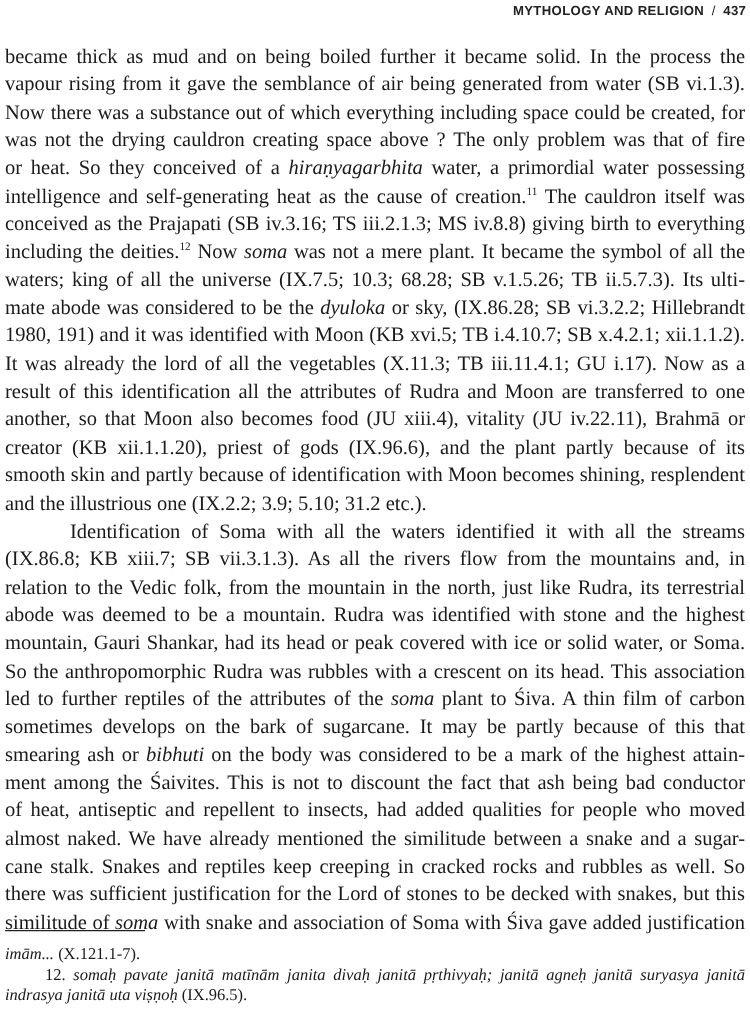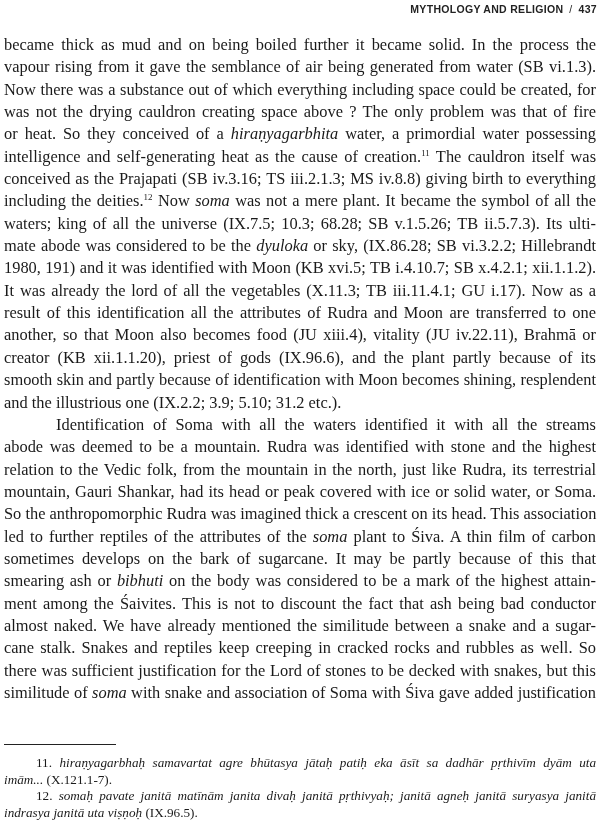--- a/index.html
+++ b/index.html
@@ -95,34 +95,35 @@
   <div class="line">waters; king of all the universe (IX.7.5; 10.3; 68.28; SB v.1.5.26; TB ii.5.7.3). Its ulti-</div>
   <div class="line"><span>mate abode was considered to be the </span><i>dyuloka</i><span> or sky, (IX.86.28; SB vi.3.2.2; Hillebrandt</span></div>
   <div class="line">1980, 191) and it was identified with Moon (KB xvi.5; TB i.4.10.7; SB x.4.2.1; xii.1.1.2).</div>
   <div class="line">It was already the lord of all the vegetables (X.11.3; TB iii.11.4.1; GU i.17). Now as a</div>
   <div class="line">result of this identification all the attributes of Rudra and Moon are transferred to one</div>
   <div class="line">another, so that Moon also becomes food (JU xiii.4), vitality (JU iv.22.11), Brahmā or</div>
   <div class="line">creator (KB xii.1.1.20), priest of gods (IX.96.6), and the plant partly because of its</div>
   <div class="line">smooth skin and partly because of identification with Moon becomes shining, resplendent</div>
   <div class="line last">and the illustrious one (IX.2.2; 3.9; 5.10; 31.2 etc.).</div>
   <div class="line indent">Identification of Soma with all the waters identified it with all the streams</div>
+  <div class="line">(IX.86.8; KB xiii.7; SB vii.3.1.3). As all the rivers flow from the mountains and, in</div>
+  <div class="line">relation to the Vedic folk, from the mountain in the north, just like Rudra, its terrestrial</div>
   <div class="line">abode was deemed to be a mountain. Rudra was identified with stone and the highest</div>
-  <div class="line">relation to the Vedic folk, from the mountain in the north, just like Rudra, its terrestrial</div>
   <div class="line">mountain, Gauri Shankar, had its head or peak covered with ice or solid water, or Soma.</div>
-  <div class="line">So the anthropomorphic Rudra was imagined thick a crescent on its head. This association</div>
+  <div class="line">So the anthropomorphic Rudra was rubbles with a crescent on its head. This association</div>
   <div class="line"><span>led to further reptiles of the attributes of the </span><i>soma</i><span> plant to Śiva. A thin film of carbon</span></div>
   <div class="line">sometimes develops on the bark of sugarcane. It may be partly because of this that</div>
   <div class="line"><span>smearing ash or </span><i>bibhuti</i><span> on the body was considered to be a mark of the highest attain-</span></div>
   <div class="line">ment among the Śaivites. This is not to discount the fact that ash being bad conductor</div>
+  <div class="line">of heat, antiseptic and repellent to insects, had added qualities for people who moved</div>
   <div class="line">almost naked. We have already mentioned the similitude between a snake and a sugar-</div>
   <div class="line">cane stalk. Snakes and reptiles keep creeping in cracked rocks and rubbles as well. So</div>
   <div class="line">there was sufficient justification for the Lord of stones to be decked with snakes, but this</div>
   <div class="line"><span>similitude of </span><i>soma</i><span> with snake and association of Soma with Śiva gave added justification</span></div>
 </div>
 
 <div class="footnote-rule"></div>
 
 <div class="footnotes">
-  <div class="fn-line indent"><span>11.</span> <i>hiraṇyagarbhaḥ samavartat agre bhūtasya jātaḥ patiḥ eka āsīt sa dadhār pṛthivīm dyām uta</i></div>
   <div class="fn-line last"><i>imām...</i><span> (X.121.1-7).</span></div>
   <div class="fn-line indent"><span>12.</span> <i>somaḥ pavate janitā matīnām janita divaḥ janitā pṛthivyaḥ; janitā agneḥ janitā suryasya janitā</i></div>
   <div class="fn-line last"><i>indrasya janitā uta viṣṇoḥ</i><span> (IX.96.5).</span></div>
 </div>
 
 </body></html>

